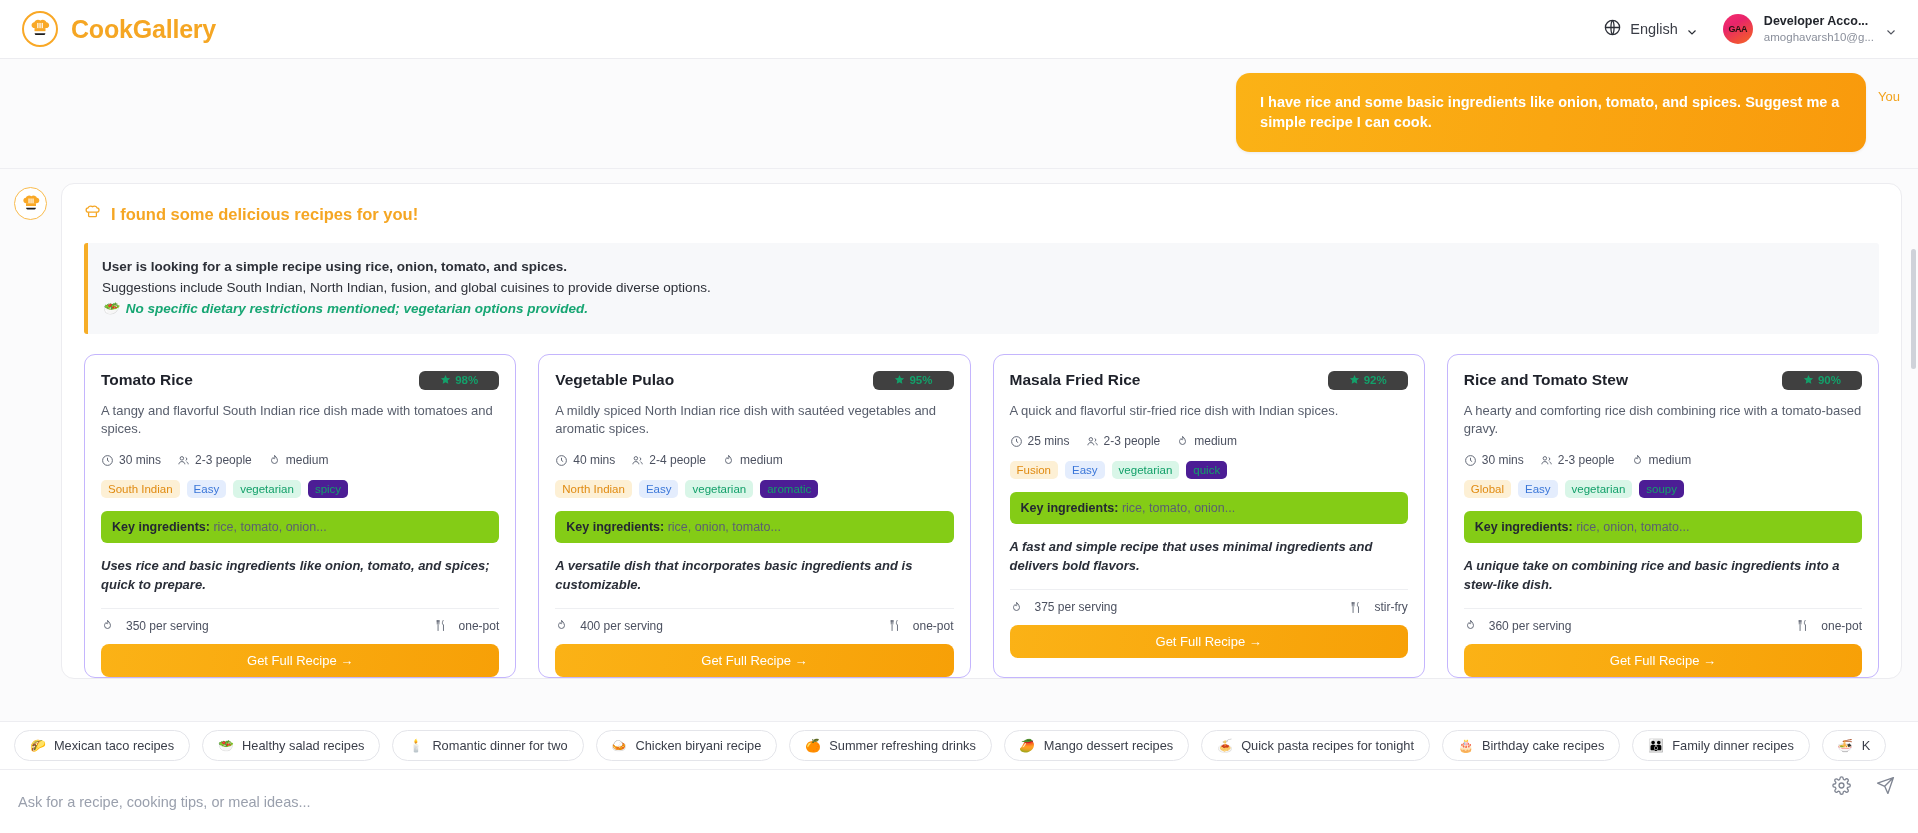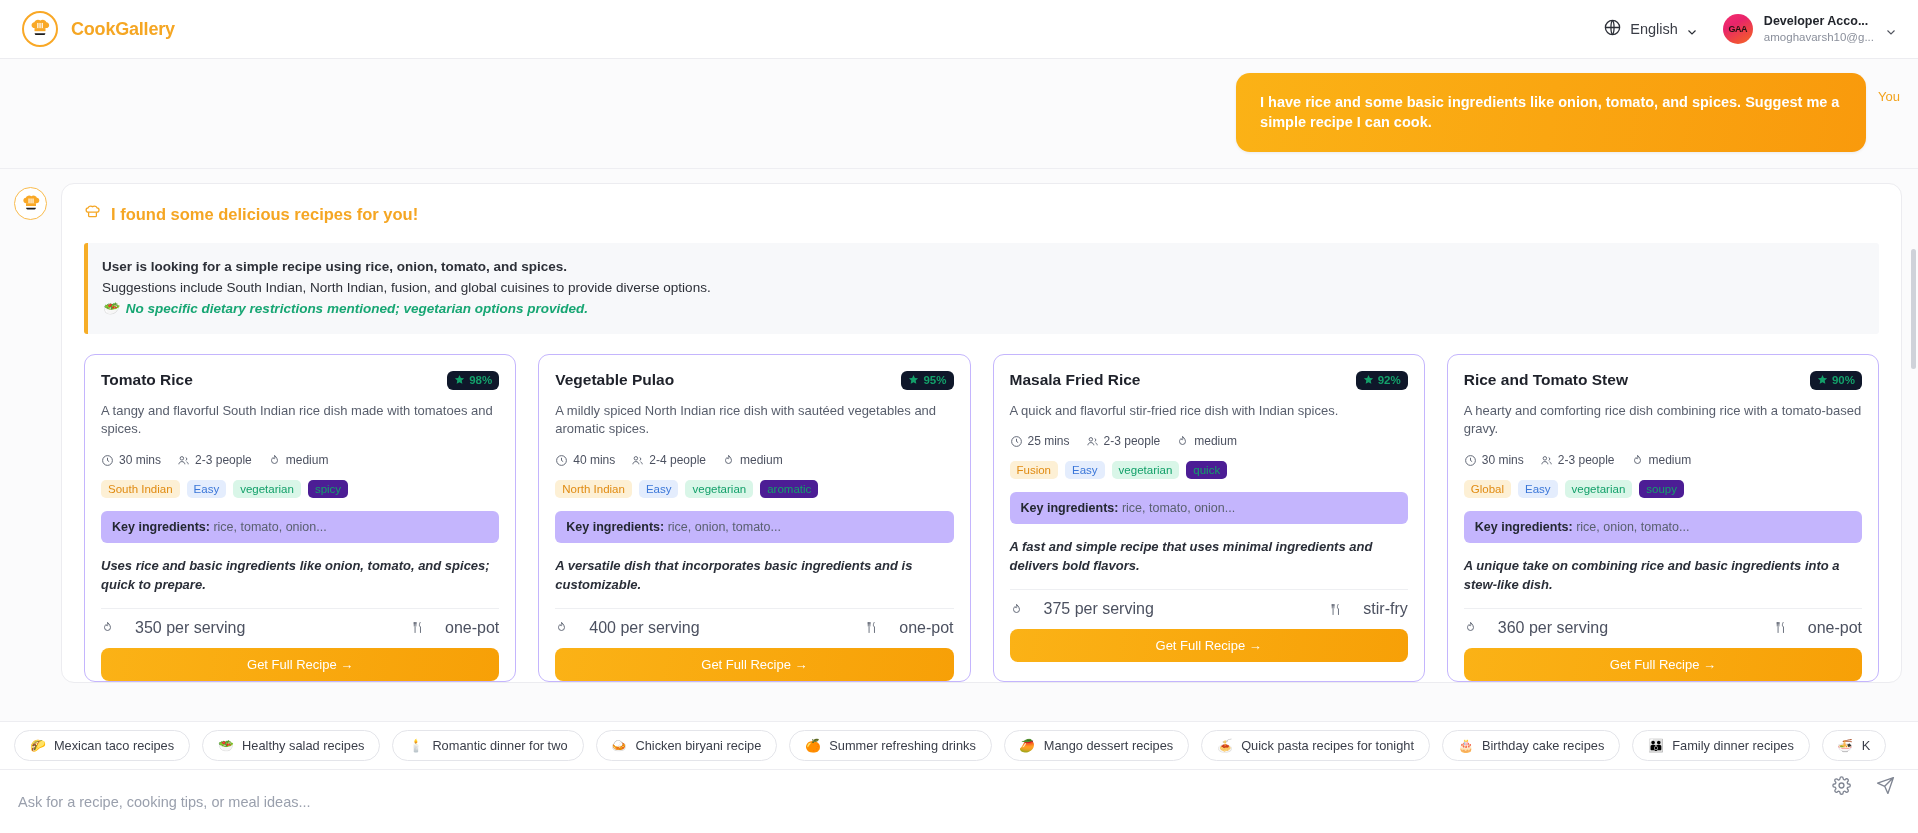--- a/index.html
+++ b/index.html
@@ -18,21 +18,21 @@
     border-bottom: 1px solid #ececf0;
     display: flex; align-items: center; justify-content: space-between;
     padding: 0 22px 0 22px;
   }
   .brand { display: flex; align-items: center; gap: 13px; }
   .brand-logo {
     width: 36px; height: 36px; border-radius: 50%;
     border: 2px solid #f9a826; background: #fff;
     display: flex; align-items: center; justify-content: center;
   }
-  .brand-name { font-size: 18px; font-weight: bold; color: #f5a623; letter-spacing: -0.2px; }
+  .brand-name { font-size: 25px; font-weight: bold; color: #f5a623; letter-spacing: -0.2px; }
   .header-right { display: flex; align-items: center; gap: 26px; }
   .lang { display: flex; align-items: center; gap: 8px; cursor: pointer; }
   .lang-label { font-size: 14.5px; color: #3a3d46; }
   .chev { width: 11px; height: 11px; }
   .account { display: flex; align-items: center; gap: 11px; cursor: pointer; }
   .avatar {
     width: 30px; height: 30px; border-radius: 50%;
     background: linear-gradient(150deg,#f62f6e 0%, #e8246b 35%, #f04e39 75%, #f6682e 100%);
     display:flex; align-items:center; justify-content:center;
     color:#2a1111; font-size: 9px; font-weight: bold; letter-spacing: -0.5px;
@@ -96,45 +96,45 @@
     border: 1px solid #c4b5fd;
     border-radius: 11px;
     background: #fff;
     padding: 16px 16px 0 16px;
     position: relative;
   }
   .card-head { display: flex; align-items: flex-start; justify-content: space-between; gap: 10px; }
   .card-title { font-size: 15.5px; font-weight: bold; color: #1e212a; }
   .match {
     display: flex; align-items: center; gap: 4px;
-    background: #0f172a; color: #13a06a;
-    border-radius: 6px; padding: 3px 7px;
+    background: #404040; color: #13a06a;
+    border-radius: 6px; padding: 3px 21px;
     font-size: 11.5px; font-weight: bold; white-space: nowrap;
   }
   .card-desc { margin-top: 12px; font-size: 13px; color: #585e6c; line-height: 1.43; }
   .meta { margin-top: 14px; display: flex; gap: 16px; flex-wrap: wrap; }
   .meta span { display: flex; align-items: center; gap: 5px; font-size: 12px; color: #4c5160; white-space: nowrap; }
   .tags { margin-top: 13px; display: flex; gap: 7px; flex-wrap: wrap; }
   .tag { font-size: 11.5px; padding: 3px 7px; border-radius: 5px; white-space: nowrap; }
   .tag.cuisine { background:#fdf0d5; color:#e08b12; }
   .tag.diff { background:#e4edfd; color:#3a76d8; }
   .tag.veg { background:#d9f6e8; color:#13a06a; }
   .tag.flavor { background:#4c1d95; color:#13a06a; }
   .keying {
-    margin-top: 13px; background:#c4b5fd; border-radius:6px; padding: 9px 11px;
+    margin-top: 13px; background:#84cc16; border-radius:6px; padding: 9px 11px;
     font-size: 12.5px; color:#5a6070;
   }
   .keying b { color:#242832; }
   .reason { margin-top: 14px; font-size: 13px; font-style: italic; font-weight: bold; color: #2a2e38; line-height: 1.42; }
   .card-foot {
     margin-top: 14px; border-top: 1px solid #eeeff2;
     padding: 10px 0 11px 0;
     display:flex; align-items:center; justify-content:space-between;
   }
-  .card-foot span { display:flex; align-items:center; gap:21px; font-size:16px; color:#4c5160; }
+  .card-foot span { display:flex; align-items:center; gap:12px; font-size:12px; color:#4c5160; }
   .cta {
     background: linear-gradient(100deg,#fbb216,#f7a007);
     color:#fff; border:none; border-radius: 8px;
     height: 33px; width: 100%;
     font-size: 13px; font-weight: normal; cursor: pointer;
     display:flex; align-items:center; justify-content:center;
   }
 
   
   .chips-bar {

